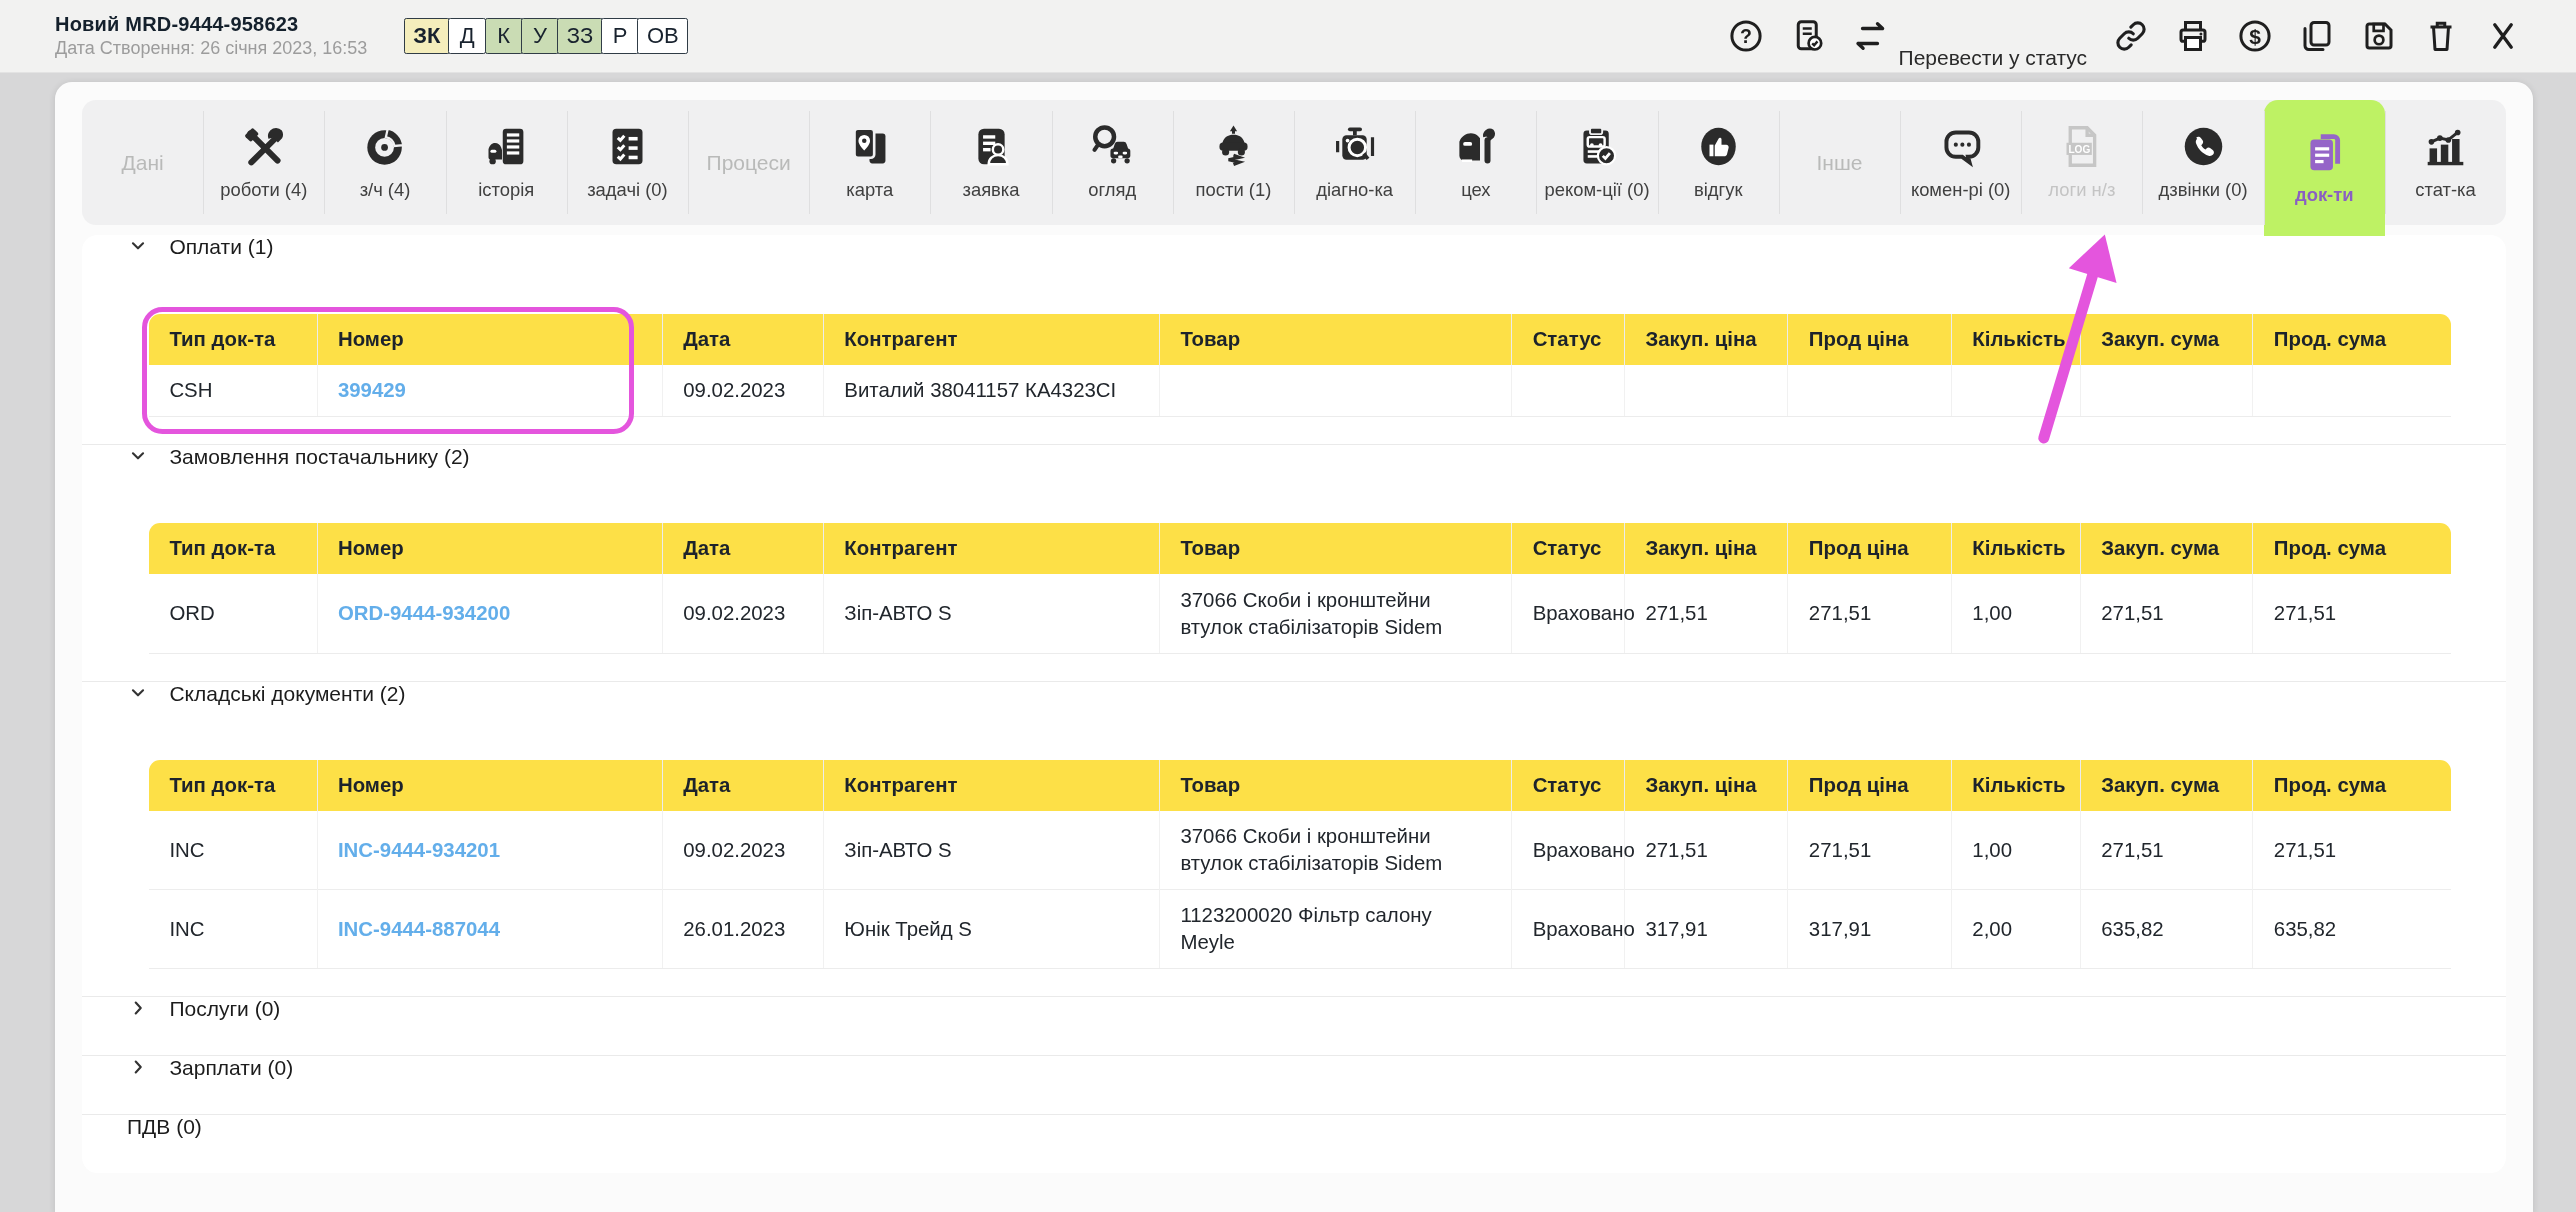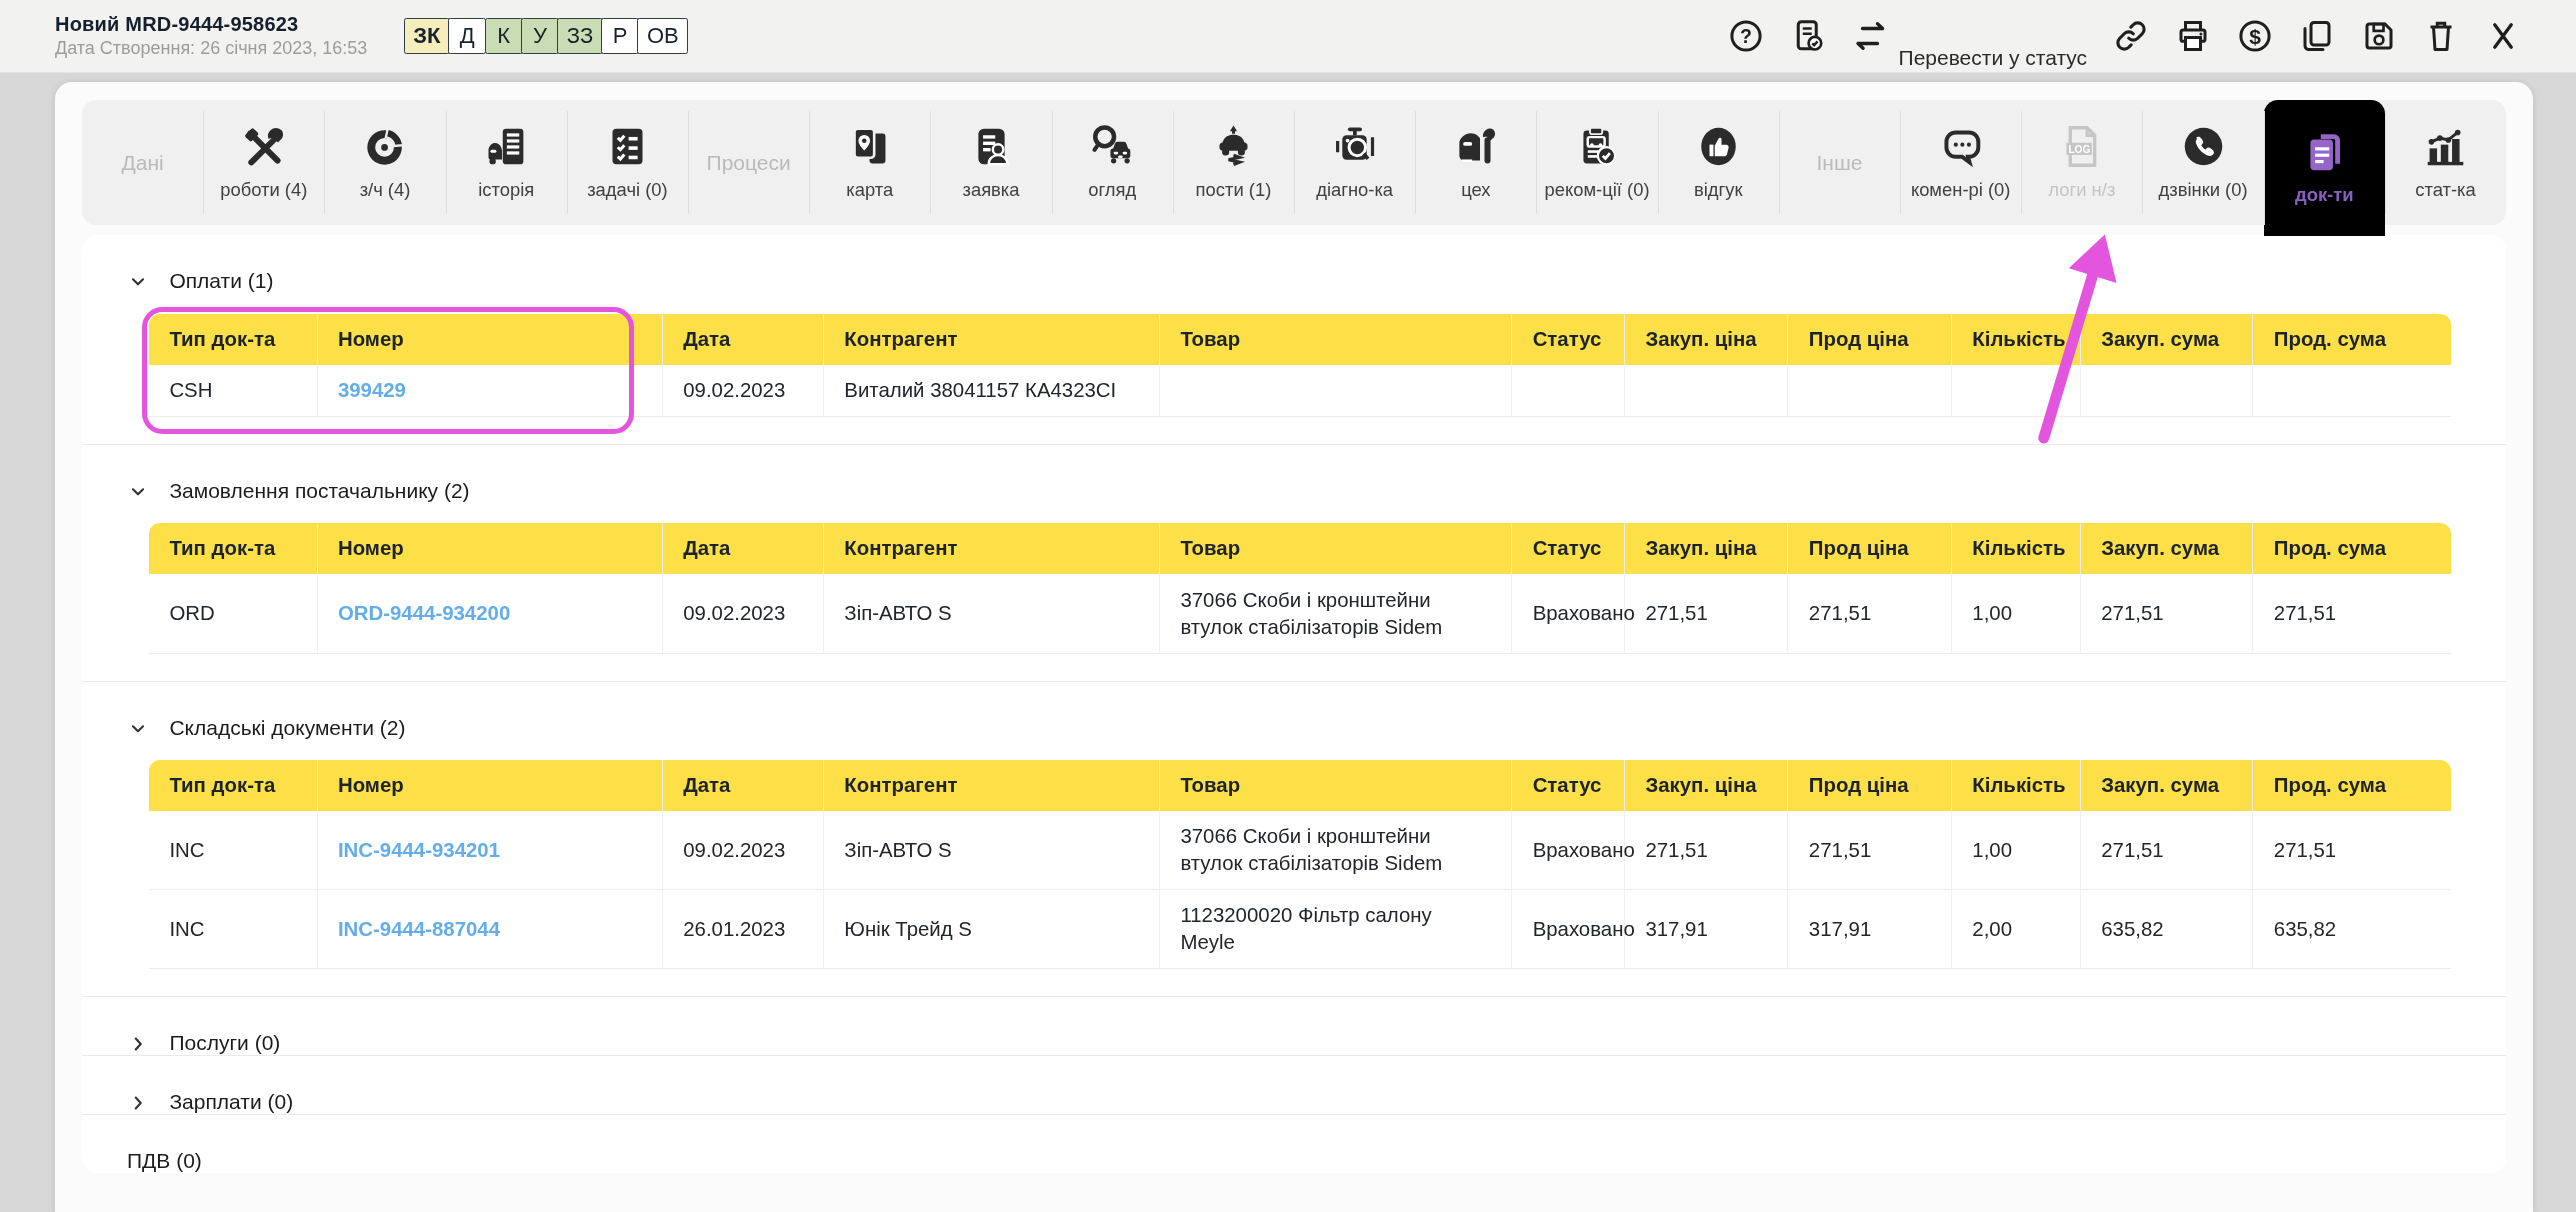--- a/index.html
+++ b/index.html
@@ -50,30 +50,30 @@
   .tab + .tab::before{
     content:"";position:absolute;left:0;top:11px;bottom:11px;width:0.8px;background:#dfdfe0;
   }
   .tab .ticon{width:45px;height:45px;display:block;}
   .tab .ticon svg{width:100%;height:100%;display:block;}
   .tab .tlabel{font-size:18.4px;color:#404040;white-space:nowrap;}
   .tab.group{justify-content:center;}
   .tab.group .tlabel{font-size:21px;color:#b9bab9;font-weight:500;}
   .tab.disabled .tlabel{color:#c4c4c4;}
   .tab.active{
-    background:#000000;border-radius:14px 14px 0 0;height:136px;z-index:2;
+    background:#bef264;border-radius:14px 14px 0 0;height:136px;z-index:2;
   }
   .tab.active .tlabel{color:#8a5fc2;font-weight:700;}
   
   .content-panel{
     margin:10.2px 27px 0;background:#fff;border-radius:15.7px;
     position:relative;min-height:908px;
   }
   .section-row{
-    display:flex;align-items:flex-end;gap:20.4px;height:58px;
+    display:flex;align-items:flex-start;gap:20.4px;height:58px;
     padding-left:45px;border-top:0.8px solid #eaeaea;cursor:pointer;
   }
   .section-row:first-child{border-top:none;}
   .section-row .chev{width:22px;height:22px;display:block;}
   .section-row .chev svg{width:100%;height:100%;display:block;}
   .section-row .stitle{font-size:21px;font-weight:500;color:#1c1c1c;}
   .twrap{padding:20.4px 55px 27px 67px;position:relative;}
   table.doc-table{width:100%;border-collapse:collapse;table-layout:fixed;}
   .doc-table th{
     text-align:left;font-size:20.4px;font-weight:700;color:#1d232b;

